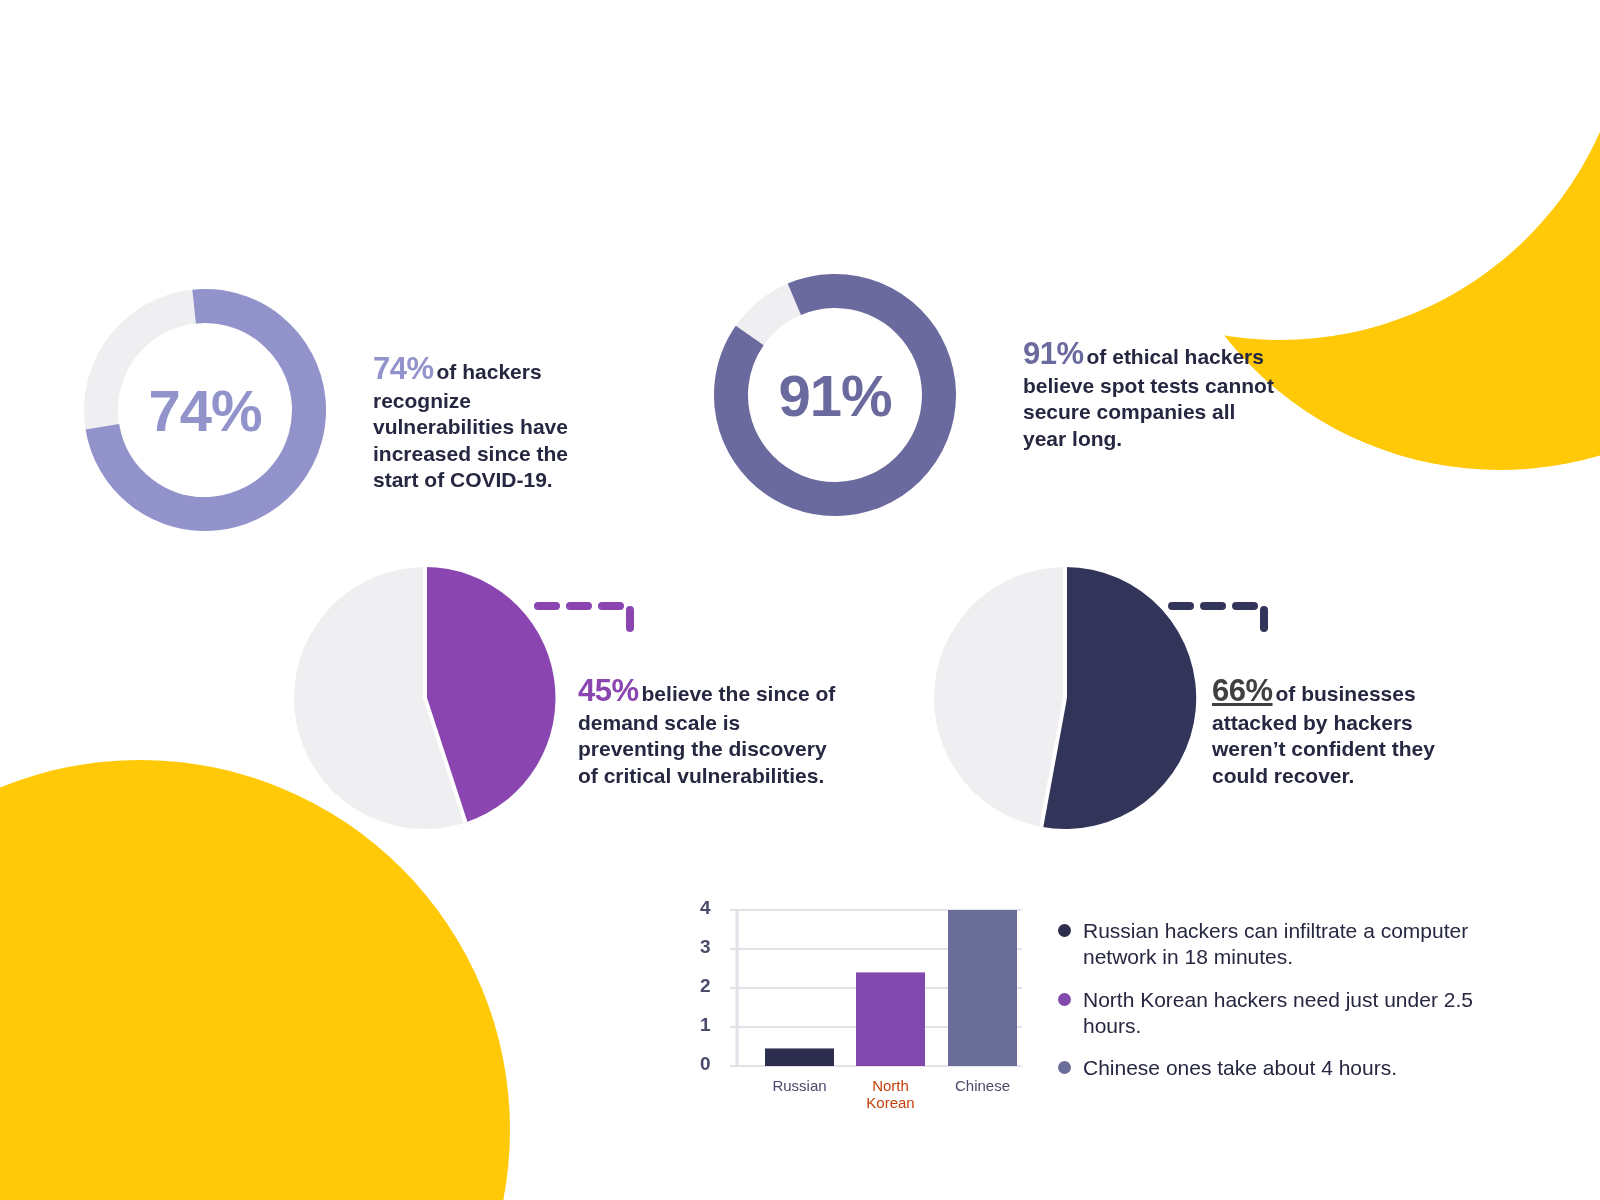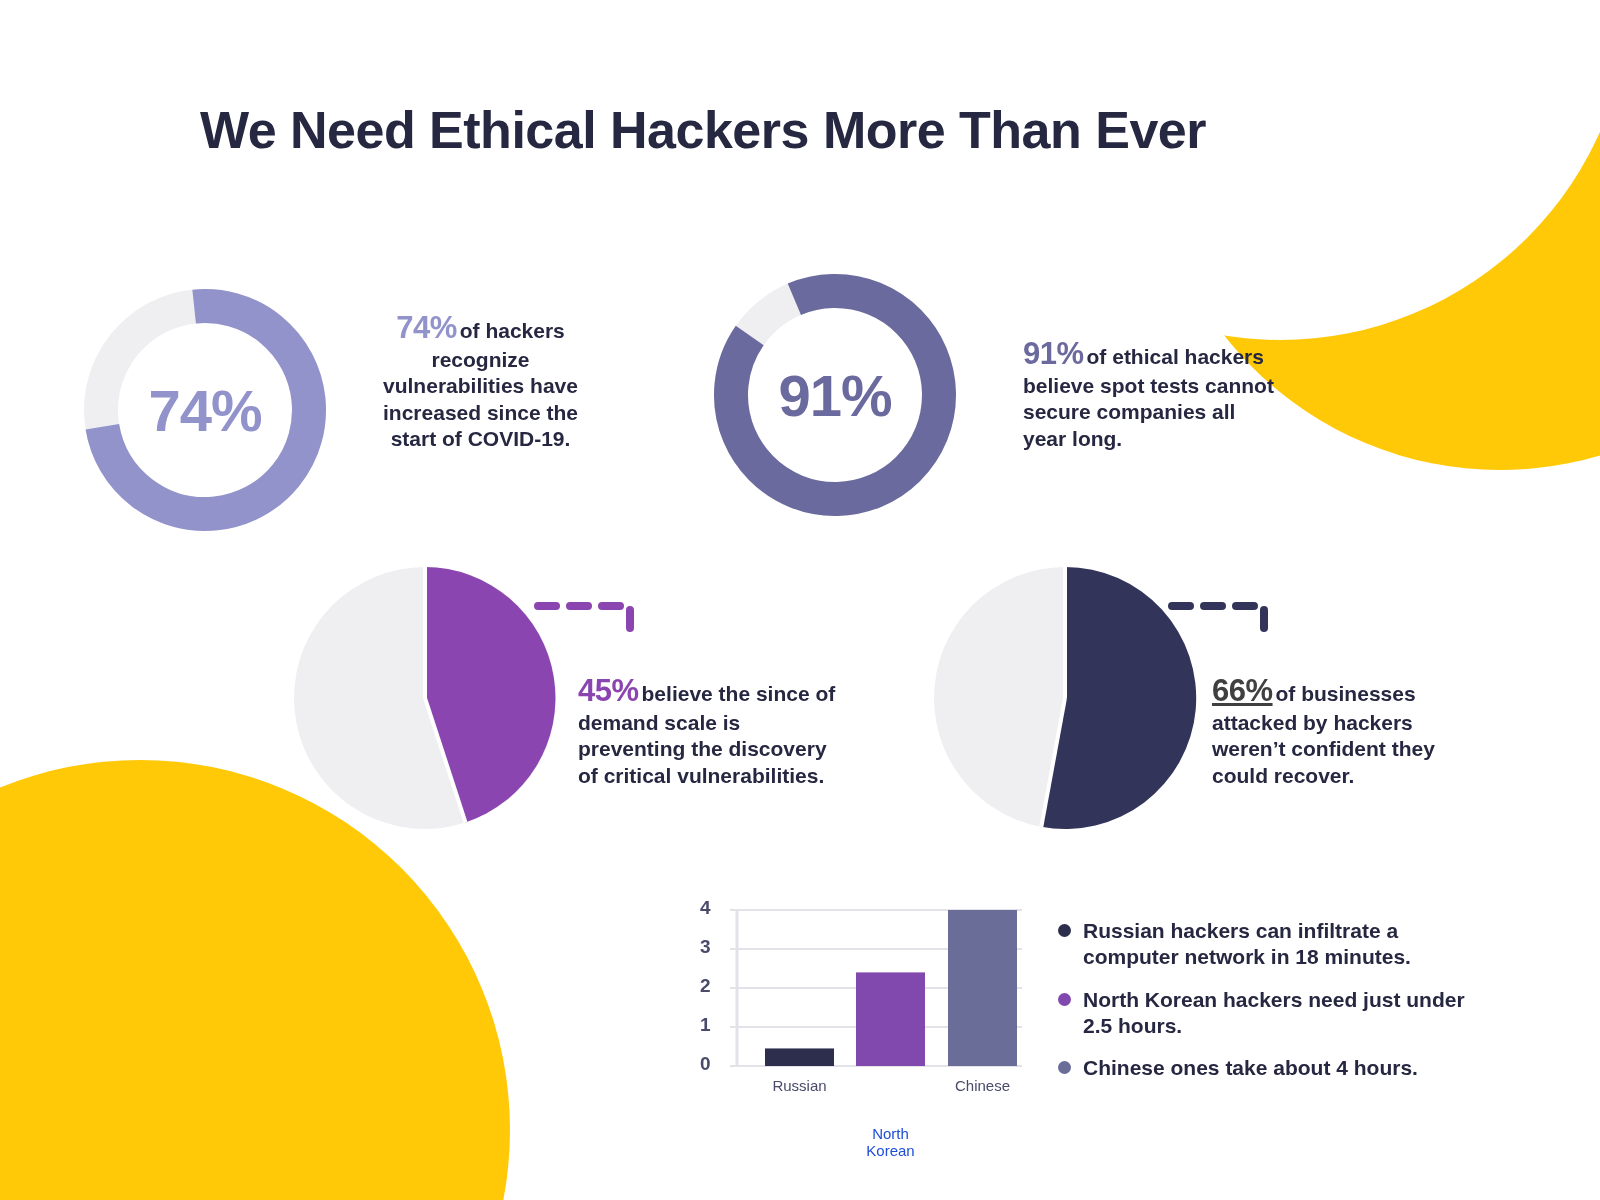--- a/index.html
+++ b/index.html
@@ -140,49 +140,48 @@
   .legend-dot {
     flex: 0 0 auto;
     width: 13px;
     height: 13px;
     border-radius: 50%;
     margin-top: 6px;
     margin-right: 12px;
   }
   .legend-text {
     font-size: 21px;
-    font-weight: bold;
+    font-weight: normal;
     line-height: 1.25;
     color: #262740;
   }
 </style>
 </head>
 <body>
 
 <div id="stage">
 
   <div class="deco-yellow-tr"></div>
   <div class="deco-white-tr"></div>
   <div class="deco-yellow-bl"></div>
   <div class="deco-accent-dot"></div>
   <div class="deco-accent-tear"></div>
 
   <div class="content">
 
-    <div class="title">We Need Ethical Hackers More Than Ever</div>
 
     <div class="stat-block" style="left:75px; top:280px;">
       <div class="donut-wrap">
         <svg width="260" height="260" viewBox="0 0 260 260" aria-hidden="true">
           <circle cx="130" cy="130" r="104" fill="none" stroke="#EFEFF2" stroke-width="34"></circle>
           <circle cx="130" cy="130" r="104" fill="none" stroke="#9293CB" stroke-width="34" stroke-dasharray="483.6 169.8" transform="rotate(-96 130 130)"></circle>
         </svg>
         <div class="donut-label" style="color:#9293CB;">74%</div>
       </div>
-      <div class="stat-text" style="width:215px; margin-left:38px; margin-top:29px;text-align:center;">
+      <div class="stat-text" style="width:215px; margin-left:38px; margin-top:70px;">
         <span class="pct" style="color:#9293CB;">74%</span><span>of hackers recognize vulnerabilities have increased since the start of COVID-19.</span>
       </div>
     </div>
 
     <div class="stat-block" style="left:705px; top:265px;">
       <div class="donut-wrap">
         <svg width="260" height="260" viewBox="0 0 260 260" aria-hidden="true">
           <circle cx="130" cy="130" r="104" fill="none" stroke="#EFEFF2" stroke-width="34"></circle>
           <circle cx="130" cy="130" r="104" fill="none" stroke="#6B6A9E" stroke-width="34" stroke-dasharray="594.6 58.8" transform="rotate(-113 130 130)"></circle>
         </svg>
@@ -250,21 +249,21 @@
       <div style="position:absolute; left:0; top:0; width:340px; height:200px; pointer-events:none;">
         <div style="position:absolute; left:10px; top:2px;   font-size:19px; font-weight:bold; color:#4A4B6B;">4</div>
         <div style="position:absolute; left:10px; top:41px;  font-size:19px; font-weight:bold; color:#4A4B6B;">3</div>
         <div style="position:absolute; left:10px; top:80px;  font-size:19px; font-weight:bold; color:#4A4B6B;">2</div>
         <div style="position:absolute; left:10px; top:119px; font-size:19px; font-weight:bold; color:#4A4B6B;">1</div>
         <div style="position:absolute; left:10px; top:158px; font-size:19px; font-weight:bold; color:#4A4B6B;">0</div>
       </div>
 
       <div style="position:absolute; left:0; top:182px; width:340px;">
         <div style="position:absolute; left:75px;  width:69px; text-align:center; font-size:15px; color:#4A4B6B;">Russian</div>
-        <div style="position:absolute; left:156px; width:89px; text-align:center; font-size:15px; color:#1d4ed8;margin-top:48px;">North Korean</div>
+        <div style="position:absolute; left:156px; width:89px; text-align:center; font-size:15px; color:#c2410c;">North Korean</div>
         <div style="position:absolute; left:258px; width:69px; text-align:center; font-size:15px; color:#4A4B6B;">Chinese</div>
       </div>
     </div>
 
     <div class="legend">
       <div class="legend-item">
         <span class="legend-dot" style="background:#2D2D4D;"></span>
         <span class="legend-text">Russian hackers can infiltrate a computer network in 18 minutes.</span>
       </div>
       <div class="legend-item">

